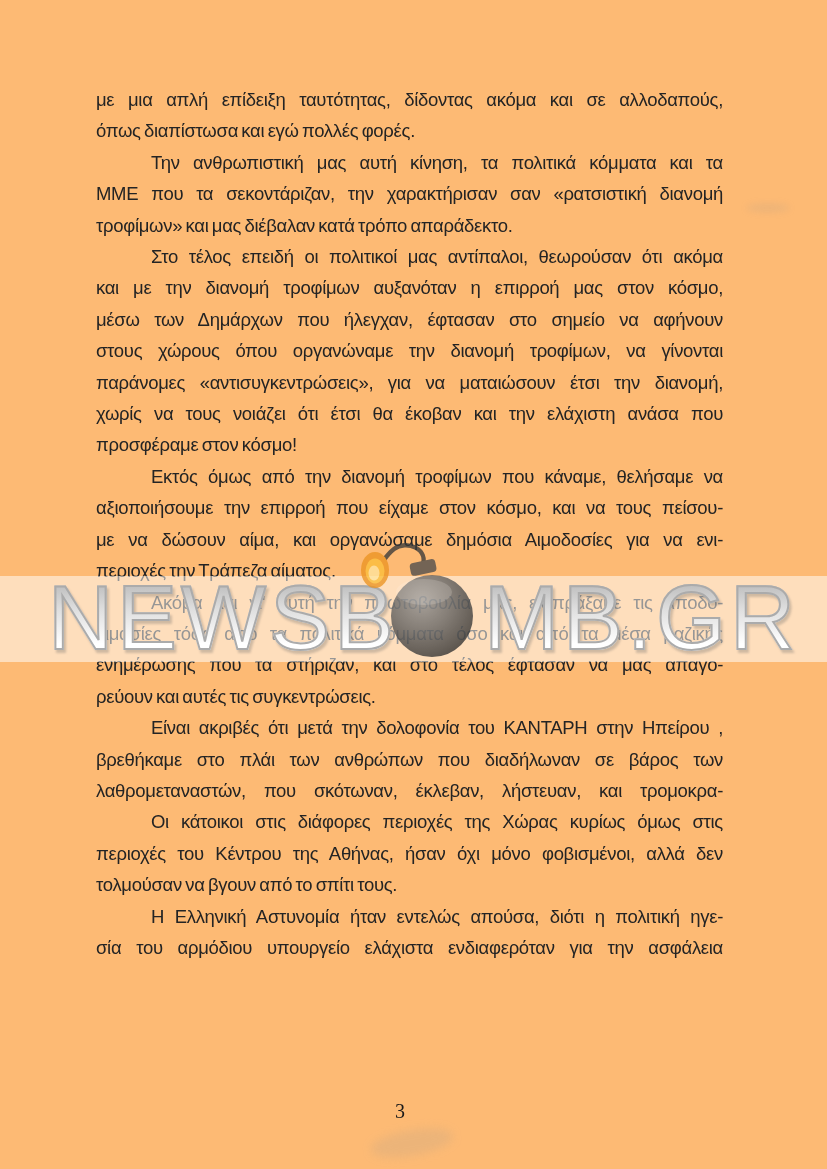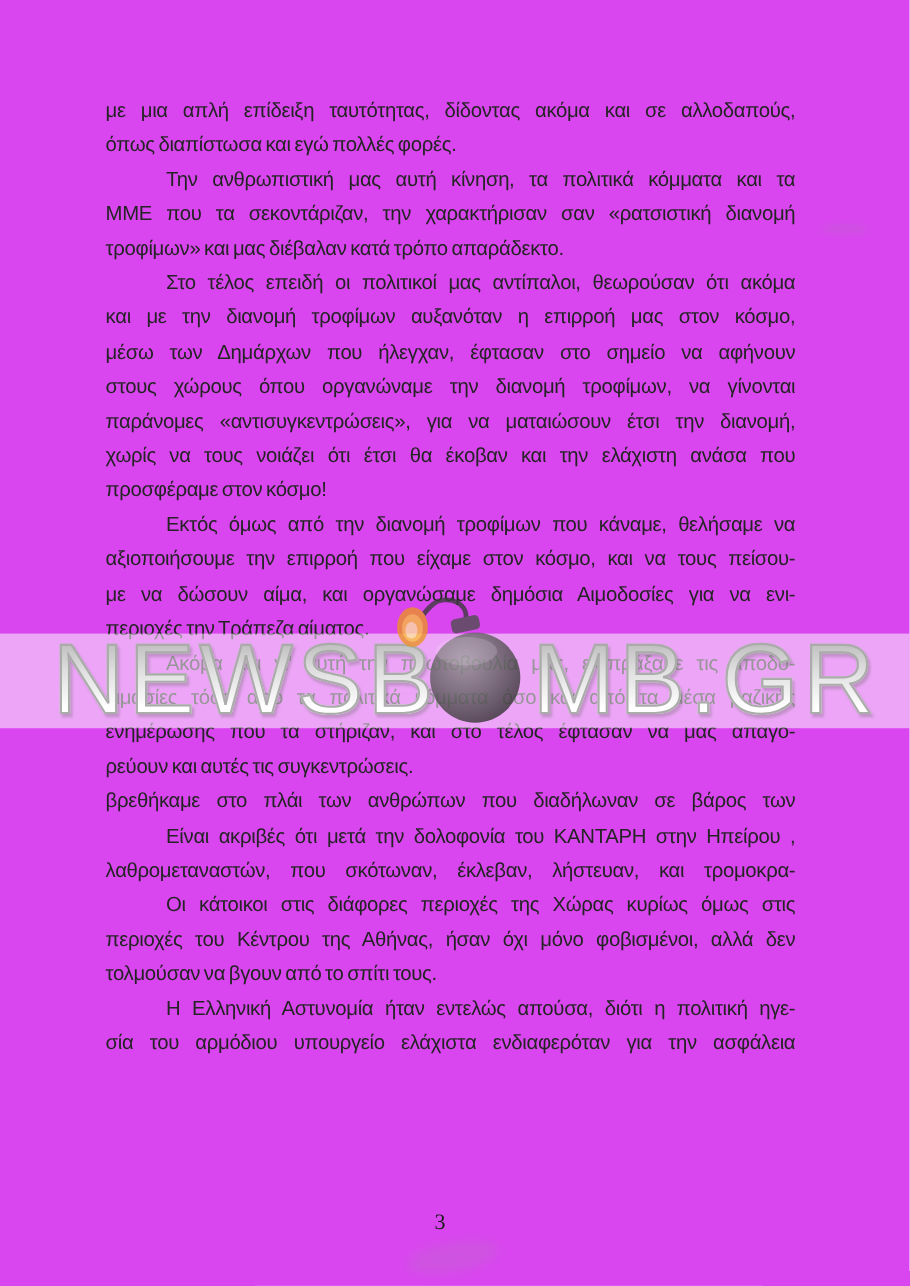--- a/index.html
+++ b/index.html
@@ -1,21 +1,21 @@
 <!DOCTYPE html>
 <html lang="el"><head>
 <meta charset="utf-8">
 <style>
   html, body { margin: 0; padding: 0; background: #ffffff; }
 
   .page {
     position: relative;
     width: 827px;
     height: 1169px;
-    background: #d946ef;
+    background: #fdba74;
     overflow: hidden;
     font-family: "Liberation Sans", sans-serif;
   }
 
   
   .text-block {
     position: absolute;
     left: 96px;
     top: 84px;
     width: 627px;
@@ -131,22 +131,22 @@
         <div class="line">με να δώσουν αίμα, και οργανώσαμε δημόσια Αιμοδοσίες για να ενι-</div>
         <div class="line last">περιοχές την Τράπεζα αίματος.</div>
       </div>
       <div class="para">
         <div class="line indent">Ακόμα και γι' αυτή την πρωτοβουλία μας, εισπράξαμε τις αποδο-</div>
         <div class="line">κιμασίες τόσο από τα πολιτικά κόμματα όσο και από τα μέσα μαζικής</div>
         <div class="line">ενημέρωσης που τα στήριζαν, και στο τέλος έφτασαν να μας απαγο-</div>
         <div class="line last">ρεύουν και αυτές τις συγκεντρώσεις.</div>
       </div>
       <div class="para">
+        <div class="line indent">Είναι ακριβές ότι μετά την δολοφονία του ΚΑΝΤΑΡΗ στην Ηπείρου ,</div>
         <div class="line">βρεθήκαμε στο πλάι των ανθρώπων που διαδήλωναν σε βάρος των</div>
-        <div class="line indent">Είναι ακριβές ότι μετά την δολοφονία του ΚΑΝΤΑΡΗ στην Ηπείρου ,</div>
         <div class="line">λαθρομεταναστών, που σκότωναν, έκλεβαν, λήστευαν, και τρομοκρα-</div>
       </div>
       <div class="para">
         <div class="line indent">Οι κάτοικοι στις διάφορες περιοχές της Χώρας κυρίως όμως στις</div>
         <div class="line">περιοχές του Κέντρου της Αθήνας,  ήσαν όχι μόνο φοβισμένοι, αλλά δεν</div>
         <div class="line last">τολμούσαν να βγουν από το σπίτι τους.</div>
       </div>
       <div class="para">
         <div class="line indent">Η Ελληνική Αστυνομία ήταν εντελώς απούσα, διότι η πολιτική ηγε-</div>
         <div class="line">σία του αρμόδιου υπουργείο ελάχιστα ενδιαφερόταν για την ασφάλεια</div>

